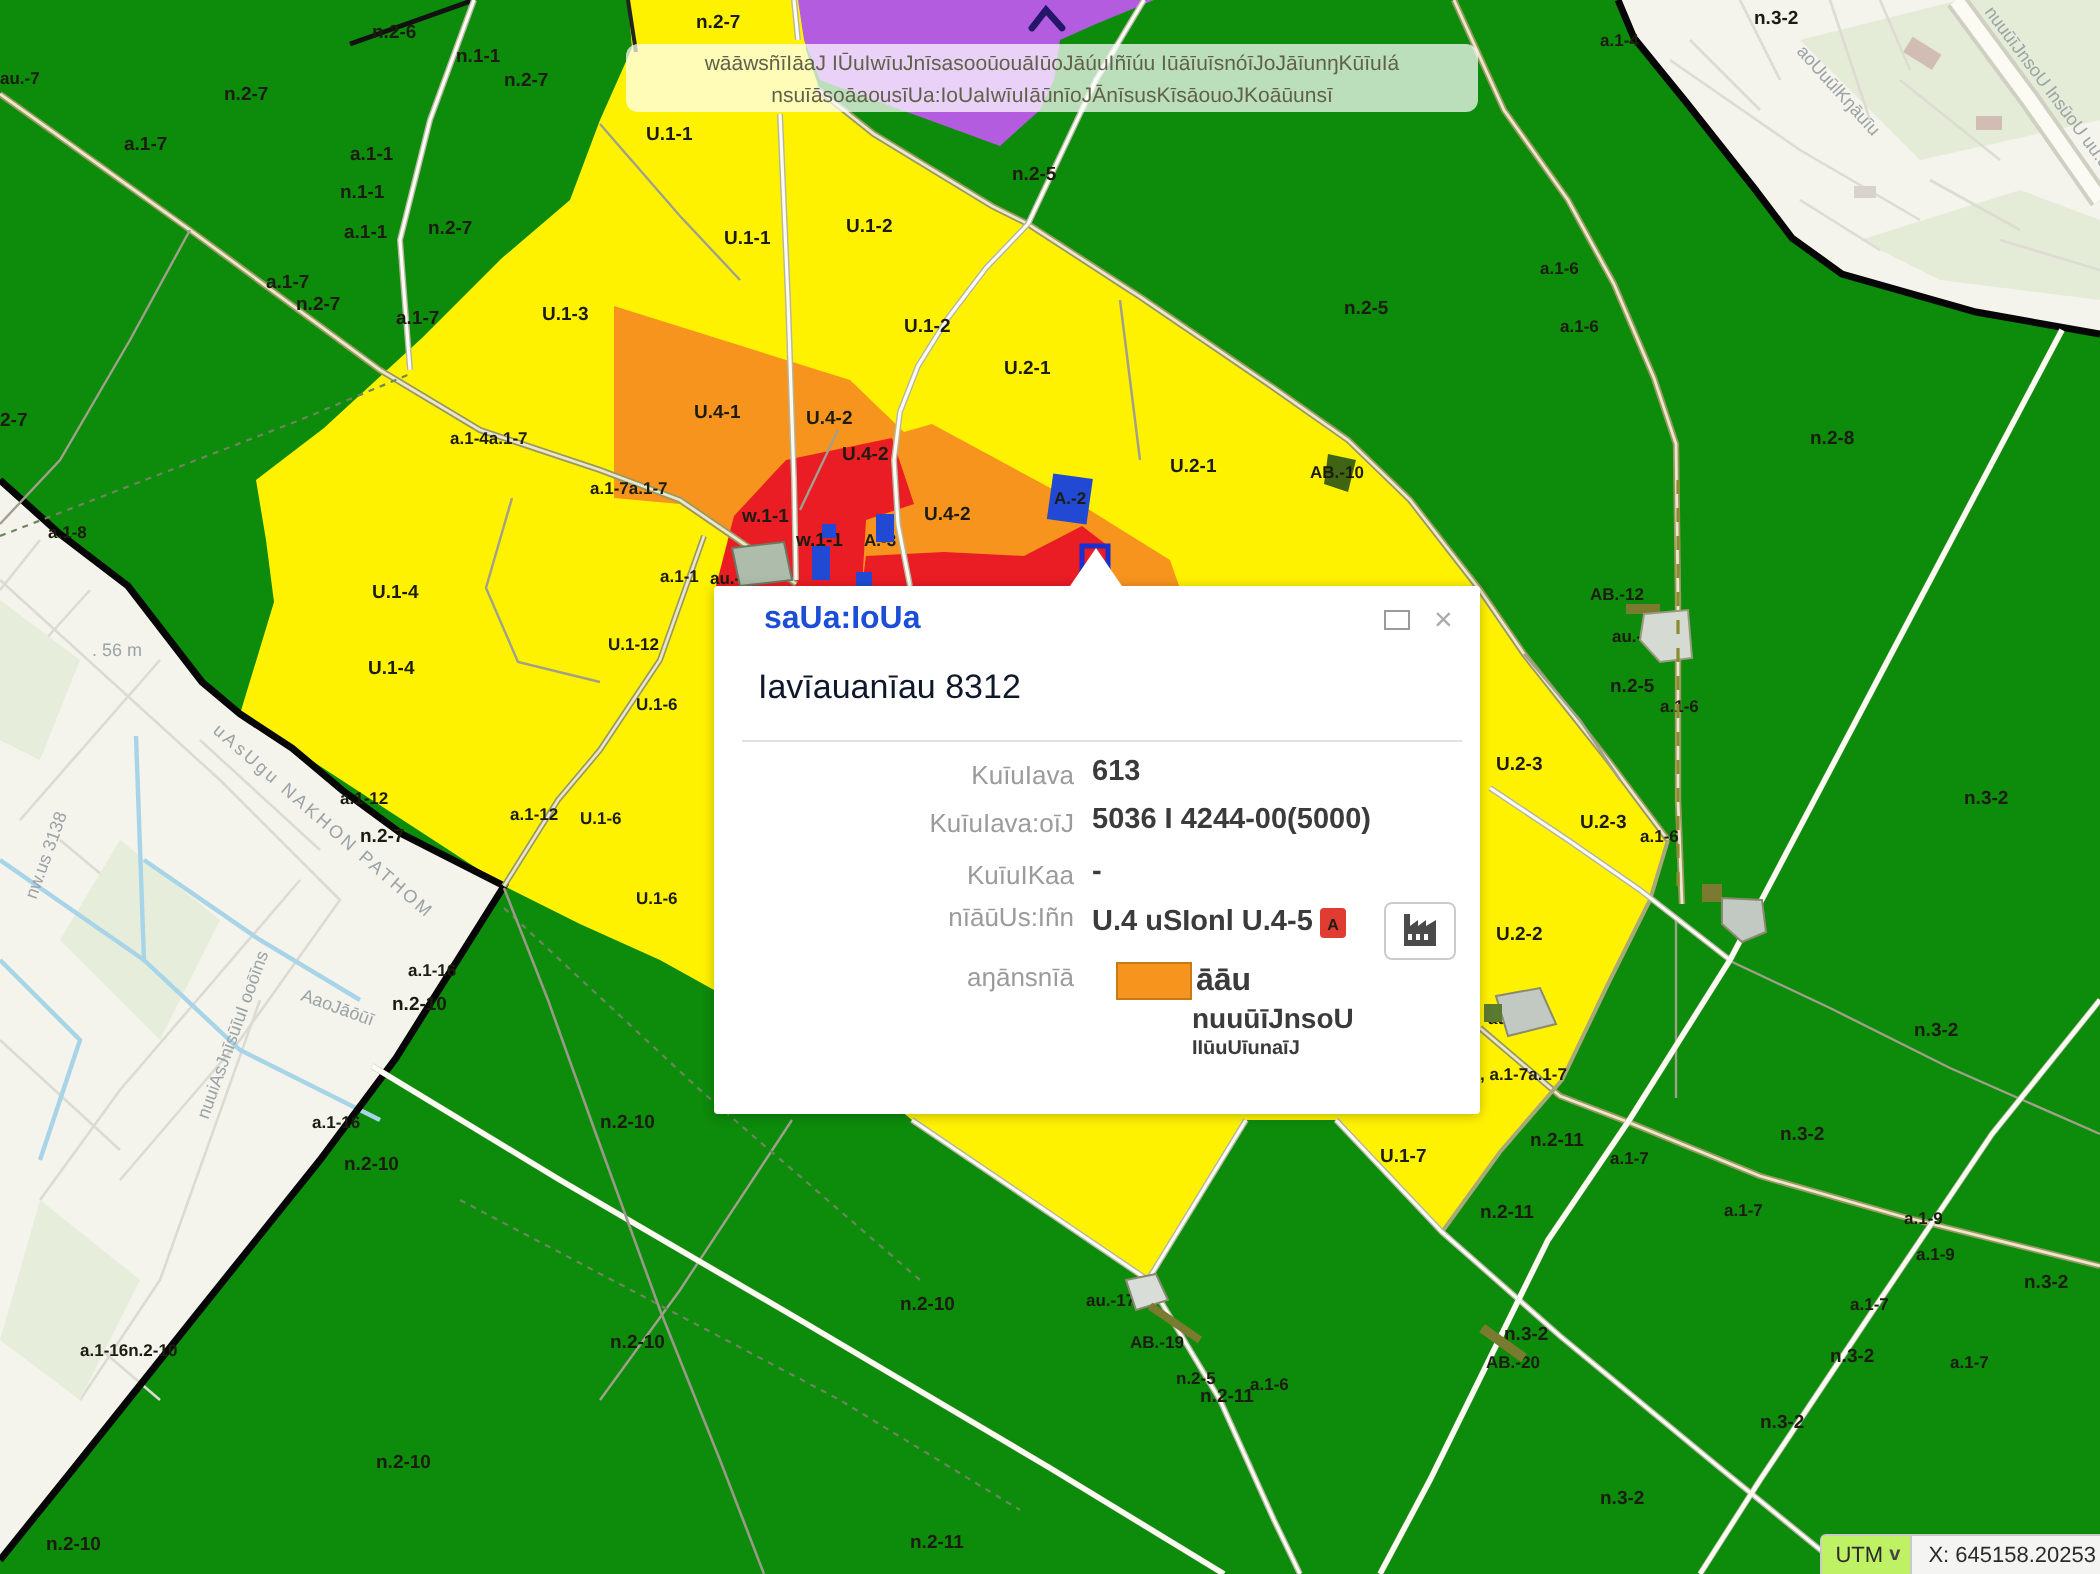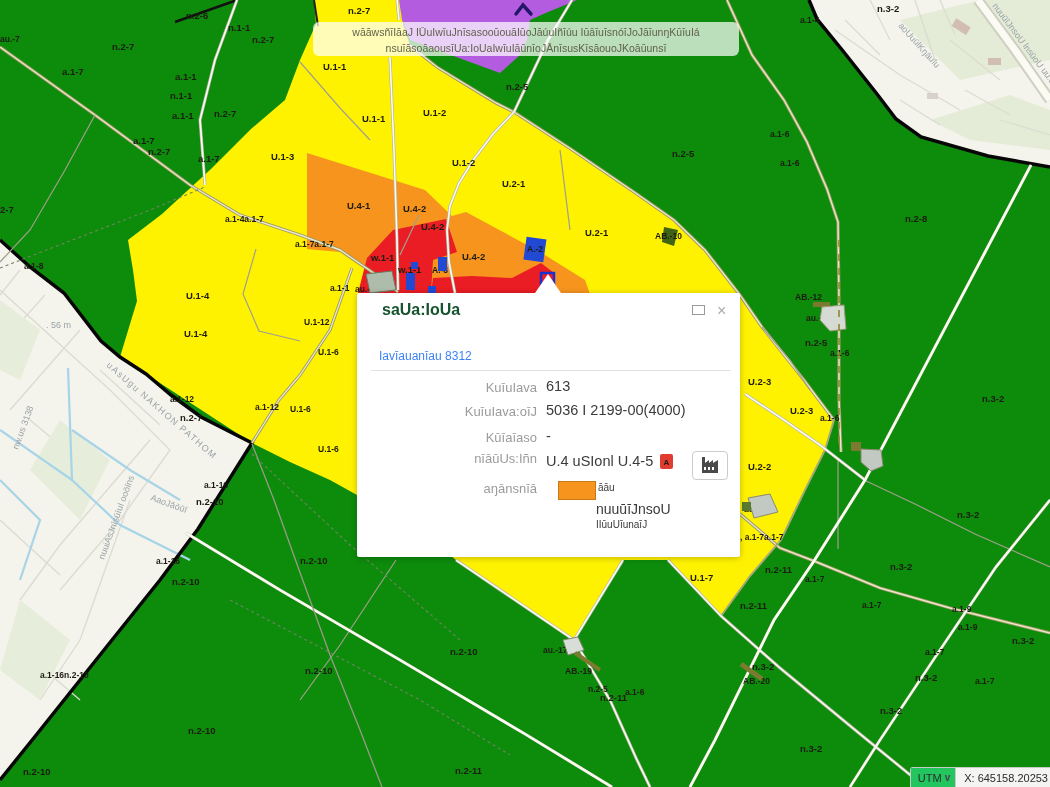--- a/index.html
+++ b/index.html
@@ -4,29 +4,29 @@
 html,body{margin:0;padding:0}
 #w{position:relative;width:1050px;height:787px;overflow:hidden;font-family:"Liberation Sans",sans-serif;background:#0d8b0b}
 #w svg{position:absolute;left:0;top:0}
 svg text{font-family:"Liberation Sans",sans-serif;font-weight:bold;fill:#1c1c10}
 .lb{font-size:9.5px}
 .lbs{font-size:8.5px}
 .bm{font-weight:normal;fill:#9aa3a6;font-size:9px}
 #banner{position:absolute;left:313px;top:22px;width:426px;height:34px;background:rgba(255,255,255,0.72);border-radius:6px;text-align:center;color:#61614b;font-size:10.5px;line-height:15.5px;padding-top:3px;box-sizing:border-box}
 #popup{position:absolute;left:357px;top:293px;width:383px;height:264px;background:#fff;border-radius:2px;box-shadow:0 1px 6px rgba(0,0,0,0.25);color:#3b3b3b}
 #ptr{position:absolute;left:178px;top:-19px;width:0;height:0;border-left:13px solid transparent;border-right:13px solid transparent;border-bottom:19px solid #fff}
-#ptitle{position:absolute;left:25px;top:8px;font-size:16px;font-weight:bold;color:#14532d}
+#ptitle{position:absolute;left:25px;top:8px;font-size:16px;font-weight:bold;color:#1d4ed8}
 #pico1{position:absolute;left:335px;top:12px;width:11px;height:8px;border:1.6px solid #9a9a9a}
 #pico2{position:absolute;left:360px;top:9px;font-size:16px;color:#ababab;font-weight:normal}
-#deed{position:absolute;left:22px;top:56px;font-size:12px;color:#3b82f6}
+#deed{position:absolute;left:22px;top:41px;font-size:17px;color:#0f172a}
 #psep{position:absolute;left:14px;top:77px;width:360px;border-top:1px solid #e2e2e2}
 .plab{position:absolute;right:203px;color:#9b9b9b;font-size:13px;white-space:nowrap}
-.pval{position:absolute;left:189px;color:#3b3b3b;font-size:14.5px;font-weight:normal;white-space:nowrap}
+.pval{position:absolute;left:189px;color:#3b3b3b;font-size:14.5px;font-weight:bold;white-space:nowrap}
 #bar{position:absolute;right:0;bottom:0;height:19px;background:#f4f4f2;border:1px solid #c9c9c9;border-right:0;border-bottom:0;border-top-left-radius:3px;font-size:11px;color:#2b2b2b;display:flex;align-items:center}
-#utm{background:#22c55e;border-right:1px solid #c9c9c9;height:100%;display:flex;align-items:center;padding:0 5px 0 7px}
+#utm{background:#bef264;border-right:1px solid #c9c9c9;height:100%;display:flex;align-items:center;padding:0 5px 0 7px}
 </style></head><body>
 <div id="w">
 <svg width="1050" height="787" viewBox="0 0 1050 787">
 
 <rect x="0" y="0" width="1050" height="787" fill="#0d8b0b"></rect>
 
 <polygon fill="#fff200" points="314,0 402,0 403,25 410,45 437,67 496,103 514,112 571,149 637,194 674,220 705,250 740,295 762,327 804,380 834,420 825,450 804,492 781,540 750,576 721,616 668,560 623,560 574,639 456,560 420,530 357,495 330,480 290,462 252,443 120,357 137,301 133,270 128,240 162,214 211,169 251,129 285,100 300,60 316,24"></polygon>
 
 <polygon fill="#fff200" points="456,560 623,560 574,639"></polygon>
 
@@ -360,43 +360,43 @@
   <div id="pico2">×</div>
 
   <div id="deed">Iavīauanīau 8312</div>
 
   <div id="psep"></div>
 
   <div class="plab" style="top:87px">KuīuIava</div>
       <div class="pval" style="top:85px">613</div>
 
   <div class="plab" style="top:111px">KuīuIava:oīJ</div>
-      <div class="pval" style="top:109px">5036 I 2199-00(4000)</div>
-
-  <div class="plab" style="top:137px">Kūīaīaso</div>
+      <div class="pval" style="top:109px">5036 I 4244-00(5000)</div>
+
+  <div class="plab" style="top:137px">KuīuIKaa</div>
       <div class="pval" style="top:135px">-</div>
 
   <div class="plab" style="top:158px">nīāūUs:Iñn</div>
       <div class="pval" style="top:160px">U.4 uSIonl U.4-5</div>
 
   <svg style="position:absolute;left:303px;top:161px" width="13" height="15">
         <rect x="0" y="0" width="13" height="15" rx="2" fill="#e03c31"></rect>
         <text x="6.5" y="11" text-anchor="middle" font-size="8" fill="#fff" font-weight="bold">A</text>
       </svg>
 
   <div style="position:absolute;left:335px;top:158px;width:34px;height:27px;border:1px solid #ccc;border-radius:4px">
     <svg width="20" height="16" style="position:absolute;left:7px;top:5px" viewBox="0 0 20 16">
           <path fill-rule="evenodd" d="M2 0 h3 v6 l4-3 v3 l4-3 v3 l5-3 v13 h-16 z M4 10 h2 v3 h-2 z M8 10 h2 v3 h-2 z M12 10 h2 v3 h-2 z" fill="#4a4a4a"></path>
         </svg>
   </div>
 
   <div class="plab" style="top:188px">aŋānsnīā</div>
 
   <div style="position:absolute;left:201px;top:188px;width:36px;height:17px;background:#f7941e;border:1px solid #c87b14"></div>
-  <div class="pval" style="left:241px;top:189px;font-size:10px">āāu</div>
+  <div class="pval" style="left:241px;top:189px;font-size:16px">āāu</div>
   <div class="pval" style="left:239px;top:208px;font-size:14px">nuuūīJnsoU</div>
   <div class="pval" style="left:239px;top:226px;font-size:10px">IIūuUīunaīJ</div>
 </div>
 
 <div id="bar">
       <span id="utm">UTM&nbsp;<span style="font-size:10px;color:#444;font-weight:bold">v</span></span>
       <span style="padding:0 2px 0 8px">X: 645158.20253</span>
     </div>
 </div>
 </body></html>

